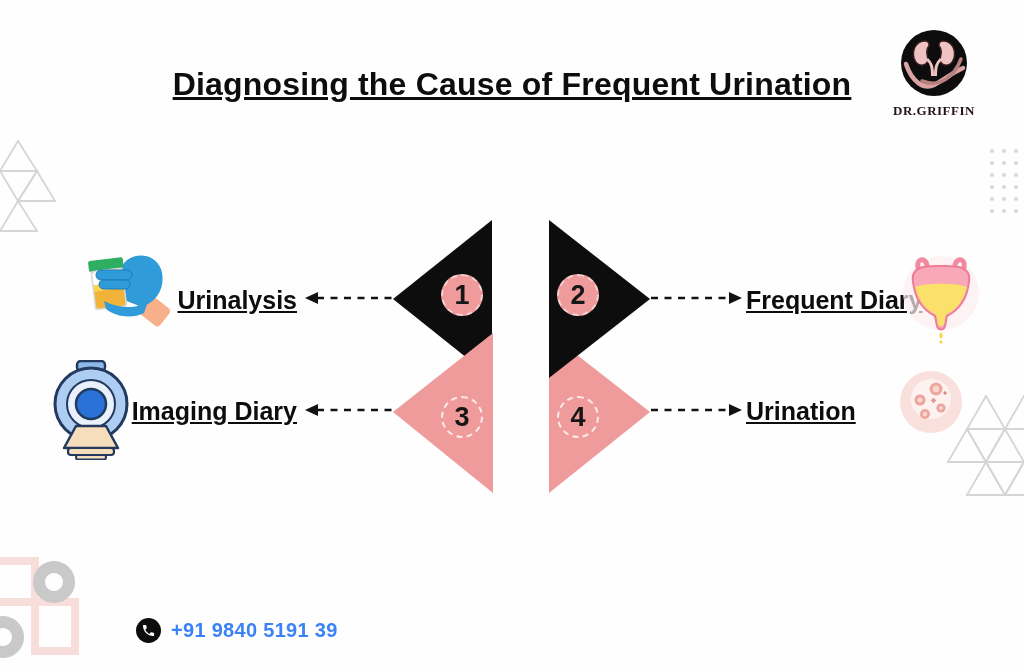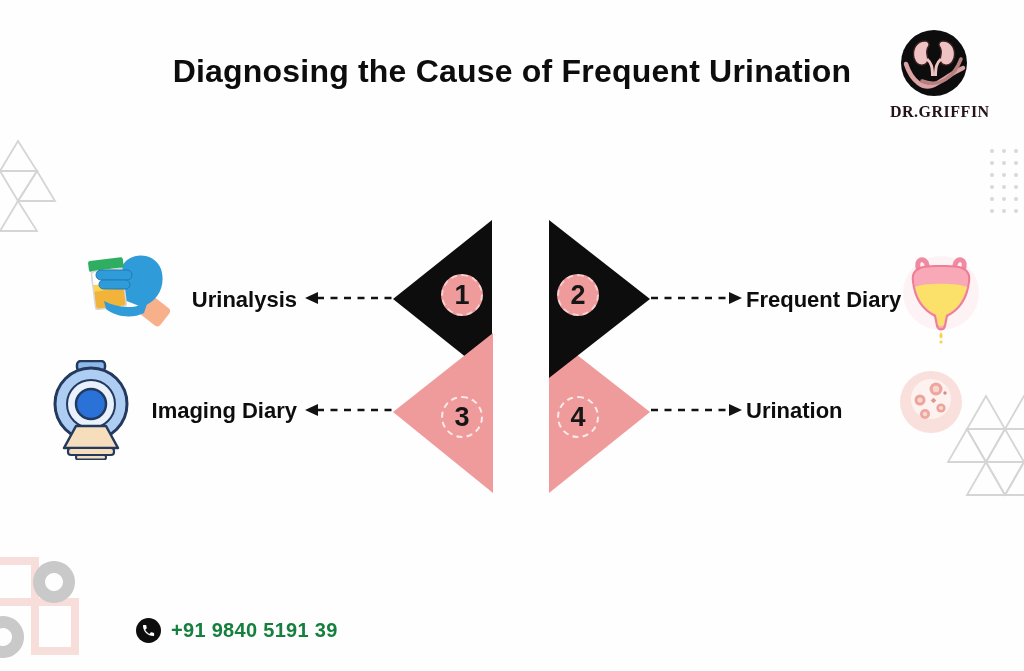--- a/index.html
+++ b/index.html
@@ -7,54 +7,56 @@
     position:relative;
     width:1024px;height:671px;
     background:#fefefe;
     overflow:hidden;
     font-family:"Liberation Sans", sans-serif;
     color:#0d0d0d;
   }
   .abs{position:absolute;}
   
   #title{
-    left:172px;top:47px;width:680px;
+    left:172px;top:60px;width:680px;
     text-align:center;
     font-size:32px;font-weight:bold;
     line-height:48px;
     color:#0d0d0d;
     letter-spacing:.2px;
+    text-decoration:underline;
   }
   
   #logo{left:890px;top:28px;width:88px;text-align:center;}
   #logo-name{
     margin-top:-1px;
     font-family:"Liberation Serif", serif;
-    font-weight:bold;font-size:16px;
+    font-weight:bold;font-size:13px;
     letter-spacing:.5px;color:#241318;
   }
   
   .step-label{
-    font-size:22px;font-weight:800;
+    font-size:25px;font-weight:800;
     line-height:26px;color:#0d0d0d;
     white-space:nowrap;
+    text-decoration:underline;
   }
   .label-right{text-align:right;}
   
   .num-circle{
     width:42px;height:42px;border-radius:50%;
     display:flex;align-items:center;justify-content:center;
     font-size:27px;font-weight:bold;color:#161616;
     box-sizing:border-box;
   }
   .num-dark{background:#ef9b9b;border:2px dashed #f8d2d2;}
   .num-pink{background:transparent;border:2px dashed #fdeaea;}
   
   .footer-item{display:flex;align-items:center;gap:10px;}
-  .footer-text{font-size:20px;font-weight:800;color:#15803d;letter-spacing:.3px;white-space:nowrap;}
+  .footer-text{font-size:20px;font-weight:800;color:#3b82f6;letter-spacing:.3px;white-space:nowrap;}
   
   #dots-tr{
     left:990px;top:149px;
     display:grid;
     grid-template-columns:repeat(3,4px);
     grid-template-rows:repeat(6,4px);
     column-gap:8px;row-gap:8px;
   }
   #dots-tr .dot{width:4px;height:4px;border-radius:50%;background:#d9d9d9;}
 </style>

